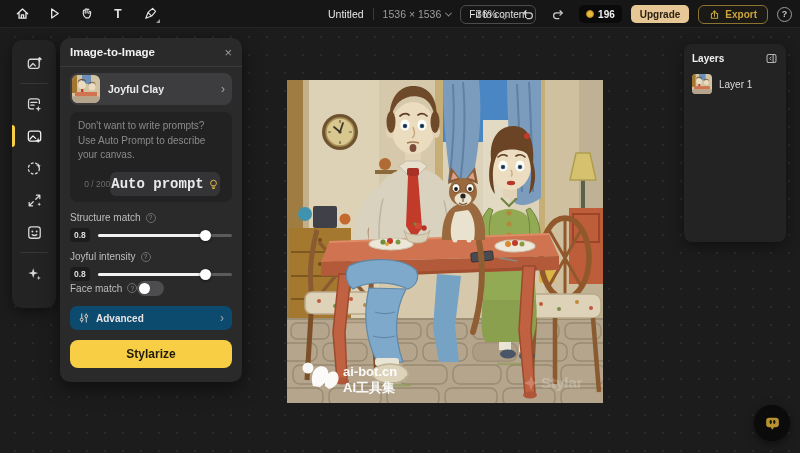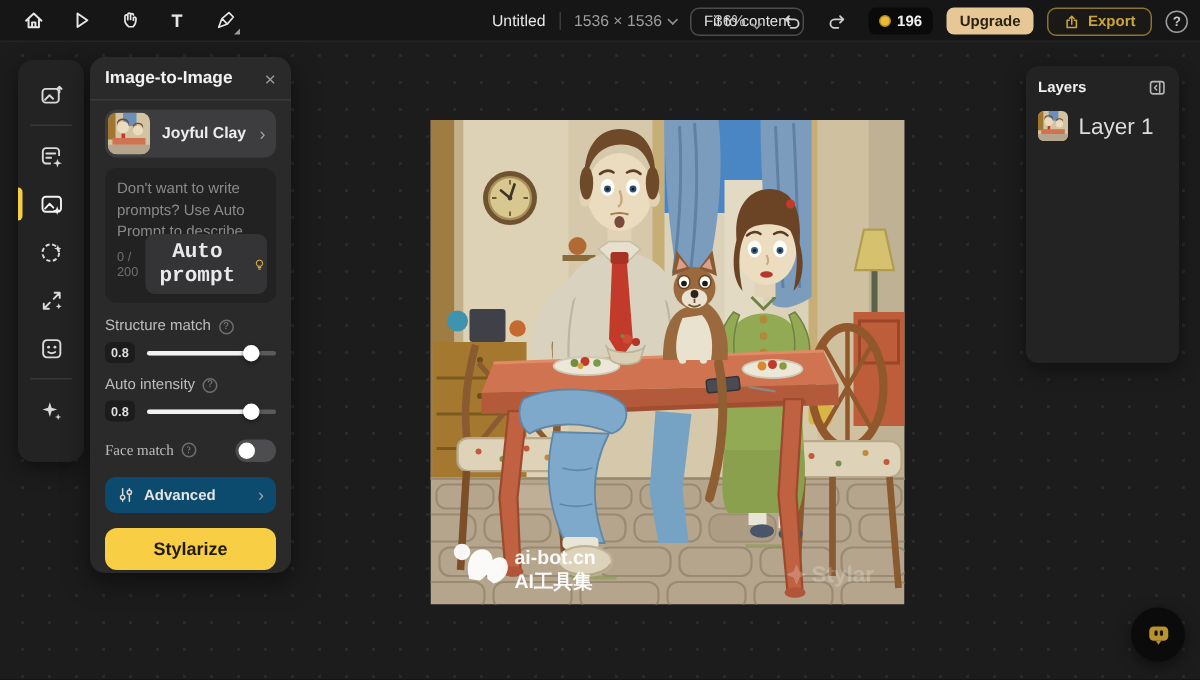--- a/index.html
+++ b/index.html
@@ -43,21 +43,21 @@
   
   .rail { position:absolute; left:12px; top:40px; width:44px; height:268px; background:#232324;
     border-radius:10px; box-shadow:0 4px 14px rgba(0,0,0,.45); display:flex; flex-direction:column;
     align-items:center; padding-top:7px; z-index:20; }
   .rail .tool { position:relative; width:26px; height:26px; margin:3px 0; border-radius:6px;
     display:flex; align-items:center; justify-content:center; cursor:pointer; }
   .rail .tool.active::before { content:""; position:absolute; left:-9px; top:2px; width:3px; height:22px;
     background:#f8ce45; border-radius:0 3px 3px 0; }
   .rail hr { width:28px; border:none; border-top:1px solid #37373a; margin:4px 0; }
   
-  .t-panel { position:absolute; left:60px; top:38px; width:134px; height:344px; background:#2a2a2b;
+  .t-panel { position:absolute; left:60px; top:38px; width:182px; height:344px; background:#2a2a2b;
     border-radius:10px; box-shadow:0 6px 18px rgba(0,0,0,.5); padding:0 10px; z-index:20; }
   .tp-head { height:28px; display:flex; align-items:center; justify-content:space-between; }
   .tp-title { color:#f2f2f2; font-size:11.5px; font-weight:bold; }
   .tp-close { color:#9a9a9a; font-size:13px; cursor:pointer; line-height:1; }
   .tp-div { border:none; border-top:1px solid #3a3a3c; margin:0 -10px; }
   .style-row { margin-top:6px; height:32px; background:#3d3d3f; border-radius:8px; display:flex;
     align-items:center; padding:2px 7px 2px 2px; cursor:pointer; }
   .style-thumb { width:28px; height:28px; border-radius:6px; overflow:hidden; flex:none; }
   .style-name { flex:1; color:#ececec; font-size:10.5px; font-weight:bold; margin-left:8px; }
   .chev-r { color:#a5a5a5; font-size:12px; }
@@ -72,39 +72,39 @@
   .sec-label { margin-top:10px; display:flex; align-items:center; gap:5px; color:#bdbdbd; font-size:10px; }
   .info-dot { width:10px; height:10px; border-radius:50%; border:1px solid #6e6e6e; color:#8d8d8d; font-size:6.5px;
     display:inline-flex; align-items:center; justify-content:center; }
   .slider-row { margin-top:6px; display:flex; align-items:center; gap:8px; height:12px; }
   .val-chip { background:#1c1c1d; border-radius:4px; color:#dedede; font-size:8.5px; font-weight:bold; padding:2px 4px; }
   .slider { position:relative; flex:1; height:12px; cursor:pointer; }
   .slider .track { position:absolute; left:0; right:0; top:5px; height:2.5px; background:#5b5b5d; border-radius:2px; }
   .slider .fill { position:absolute; left:0; top:5px; height:2.5px; width:80%; background:#f2f2f2; border-radius:2px; }
   .slider .thumb { position:absolute; left:80%; top:0.5px; width:11px; height:11px; margin-left:-5px;
     background:#ffffff; border-radius:50%; box-shadow:0 1px 3px rgba(0,0,0,.5); }
-  .face-row { margin-top:12px; display:flex; align-items:center; justify-content:space-between; height:16px;font-family:Liberation Serif, serif; }
+  .face-row { display:flex; align-items:center; height:16px; }
   .toggle { width:27px; height:15px; background:#4d4d4f; border-radius:8px; position:relative; cursor:pointer; }
   .toggle .knob { position:absolute; left:2px; top:2px; width:11px; height:11px; border-radius:50%; background:#fff; }
   .adv-row { margin-top:10px; height:24px; background:#0c4a6e; border-radius:7px; display:flex; align-items:center;
     gap:6px; padding:0 8px; cursor:pointer; }
   .adv-label { flex:1; color:#e5e5e5; font-size:10px; font-weight:bold; }
   .submit-btn { margin-top:10px; width:100%; height:28px; background:#f8ce45; border:none; border-radius:8px;
     color:#211c08; font-size:12px; font-weight:bold; cursor:pointer; }
   
   .canvas-frame { position:absolute; left:287px; top:80px; width:316px; height:323px; z-index:5; }
   .canvas-frame svg { display:block; }
   
   .layers { position:absolute; left:684px; top:44px; width:102px; height:198px; background:#232324;
     border-radius:8px; box-shadow:0 4px 14px rgba(0,0,0,.45); padding:8px; z-index:20; }
   .layers-head { display:flex; align-items:center; justify-content:space-between;text-align:right; }
   .layers-title { color:#f0f0f0; font-size:10px; font-weight:bold; }
   .layer-item { margin-top:9px; display:flex; align-items:center; gap:7px; cursor:pointer; border-radius:5px; }
   .layer-thumb { width:20px; height:20px; border-radius:4px; overflow:hidden; flex:none; }
-  .layer-name { color:#dcdcdc; font-size:15px; }
+  .layer-name { color:#dcdcdc; font-size:10px; }
   
   .chat-fab { position:absolute; right:10px; bottom:12px; width:36px; height:36px; border-radius:50%;
     background:#0b0b0c; display:flex; align-items:center; justify-content:center; cursor:pointer;
     box-shadow:0 3px 10px rgba(0,0,0,.5); z-index:30; }
 </style>
 </head>
 <body>
 
 <div class="stage">
 
@@ -278,21 +278,21 @@
     <div class="slider-row">
       <span class="val-chip">0.8</span>
       <span class="slider">
         <span class="track"></span>
         <span class="fill"></span>
         <span class="thumb"></span>
       </span>
     </div>
 
     <div class="sec-label">
-      <span>Auto intensity</span>
+      <span>Joyful intensity</span>
       <span class="info-dot">?</span>
     </div>
     <div class="slider-row">
       <span class="val-chip">0.8</span>
       <span class="slider">
         <span class="track"></span>
         <span class="fill"></span>
         <span class="thumb"></span>
       </span>
     </div>

